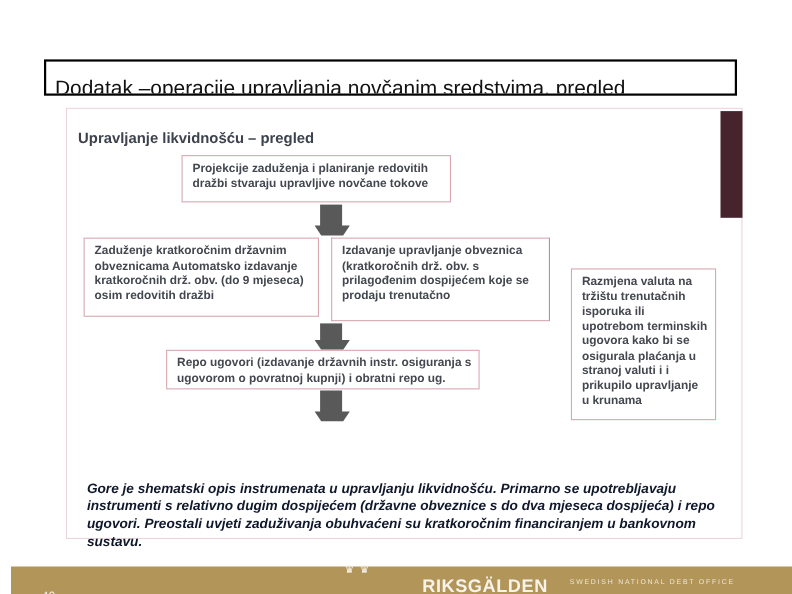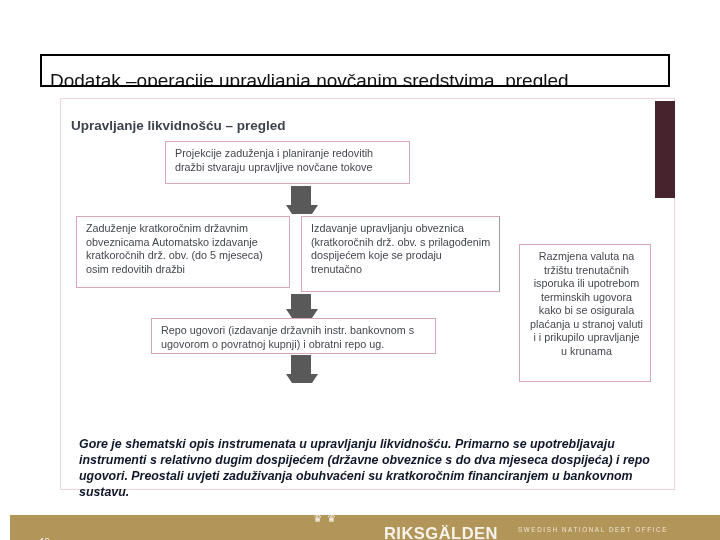--- a/index.html
+++ b/index.html
@@ -24,27 +24,27 @@
     border: 1px solid #eed5dc; background: #fff;
   }
 
   .diagram-heading {
     position: absolute; left: 0; top: 9px; width: 580px;
     text-align: left; font-size: 13.5px; font-weight: bold; color: #3d434e;
   }
 
   .dbox {
     position: absolute; border: 1px solid #d8a8b2; background: #fff;
-    font-size: 10.8px; font-weight: 400; color: #44474f; line-height: 13.5px;
+    font-size: 10.8px; font-weight: 700; color: #44474f; line-height: 13.5px;
     padding: 5px 6px 4px 9px;
   }
   .box-top    { left: 104px; top: 42px;  width: 245px; height: 43px; }
   .box-left   { left: 15px;  top: 117px; width: 214px; height: 72px; }
   .box-middle { left: 240px; top: 117px; width: 199px; height: 76px; border-right-color:#9b9ba1;}
-  .box-right  { left: 458px; top: 145px; width: 132px; height: 138px; text-align: center; }
+  .box-right  { left: 458px; top: 145px; width: 132px; height: 138px; }
   .box-repo   { left: 90px;  top: 219px; width: 285px; height: 36px; }
   .box-bank   { left: 98px;  top: 284px; width: 277px; height: 35px; }
 
   .arrow-down { position: absolute; width: 12px; }
   .arrow-down .stem {
     position: absolute; left: 5px; top: 0; width: 2px; background: #595959;
   }
   .arrow-down .head {
     position: absolute; left: 0; width: 0; height: 0;
     border-left: 6px solid transparent; border-right: 6px solid transparent;
@@ -104,30 +104,30 @@
 
     <div class="diagram-heading">Upravljanje likvidnošću – pregled</div>
 
     <div class="dbox box-top">Projekcije zaduženja i planiranje redovitih dražbi stvaraju upravljive novčane tokove</div>
 
     <div class="arrow-down arrow-1">
       <div class="stem"></div>
       <div class="head"></div>
     </div>
 
-    <div class="dbox box-left">Zaduženje kratkoročnim državnim obveznicama Automatsko izdavanje kratkoročnih drž. obv. (do 5 mjeseca) osim redovitih dražbi</div>
-    <div class="dbox box-middle">Izdavanje upravljanju obveznica (kratkoročnih drž. obv. s prilagođenim dospijećem koje se prodaju trenutačno</div>
+    <div class="dbox box-left">Zaduženje kratkoročnim državnim obveznicama Automatsko izdavanje kratkoročnih drž. obv. (do 9 mjeseca) osim redovitih dražbi</div>
+    <div class="dbox box-middle">Izdavanje upravljanje obveznica (kratkoročnih drž. obv. s prilagođenim dospijećem koje se prodaju trenutačno</div>
     <div class="dbox box-right">Razmjena valuta na tržištu trenutačnih isporuka ili upotrebom terminskih ugovora kako bi se osigurala plaćanja u stranoj valuti i i prikupilo upravljanje u krunama</div>
 
     <div class="arrow-down arrow-2">
       <div class="stem"></div>
       <div class="head"></div>
     </div>
 
-    <div class="dbox box-repo">Repo ugovori (izdavanje državnih instr. bankovnom s ugovorom o povratnoj kupnji) i obratni repo ug.</div>
+    <div class="dbox box-repo">Repo ugovori (izdavanje državnih instr. osiguranja s ugovorom o povratnoj kupnji) i obratni repo ug.</div>
 
     <div class="arrow-down arrow-3">
       <div class="stem"></div>
       <div class="head"></div>
     </div>
 
 
     <div class="right-edge-line"></div>
 
     <div class="footnote">Gore je shematski opis instrumenata u upravljanju likvidnošću. Primarno se upotrebljavaju instrumenti s relativno dugim dospijećem (državne obveznice s do dva mjeseca dospijeća) i repo ugovori. Preostali uvjeti zaduživanja obuhvaćeni su kratkoročnim financiranjem u bankovnom sustavu.</div>

